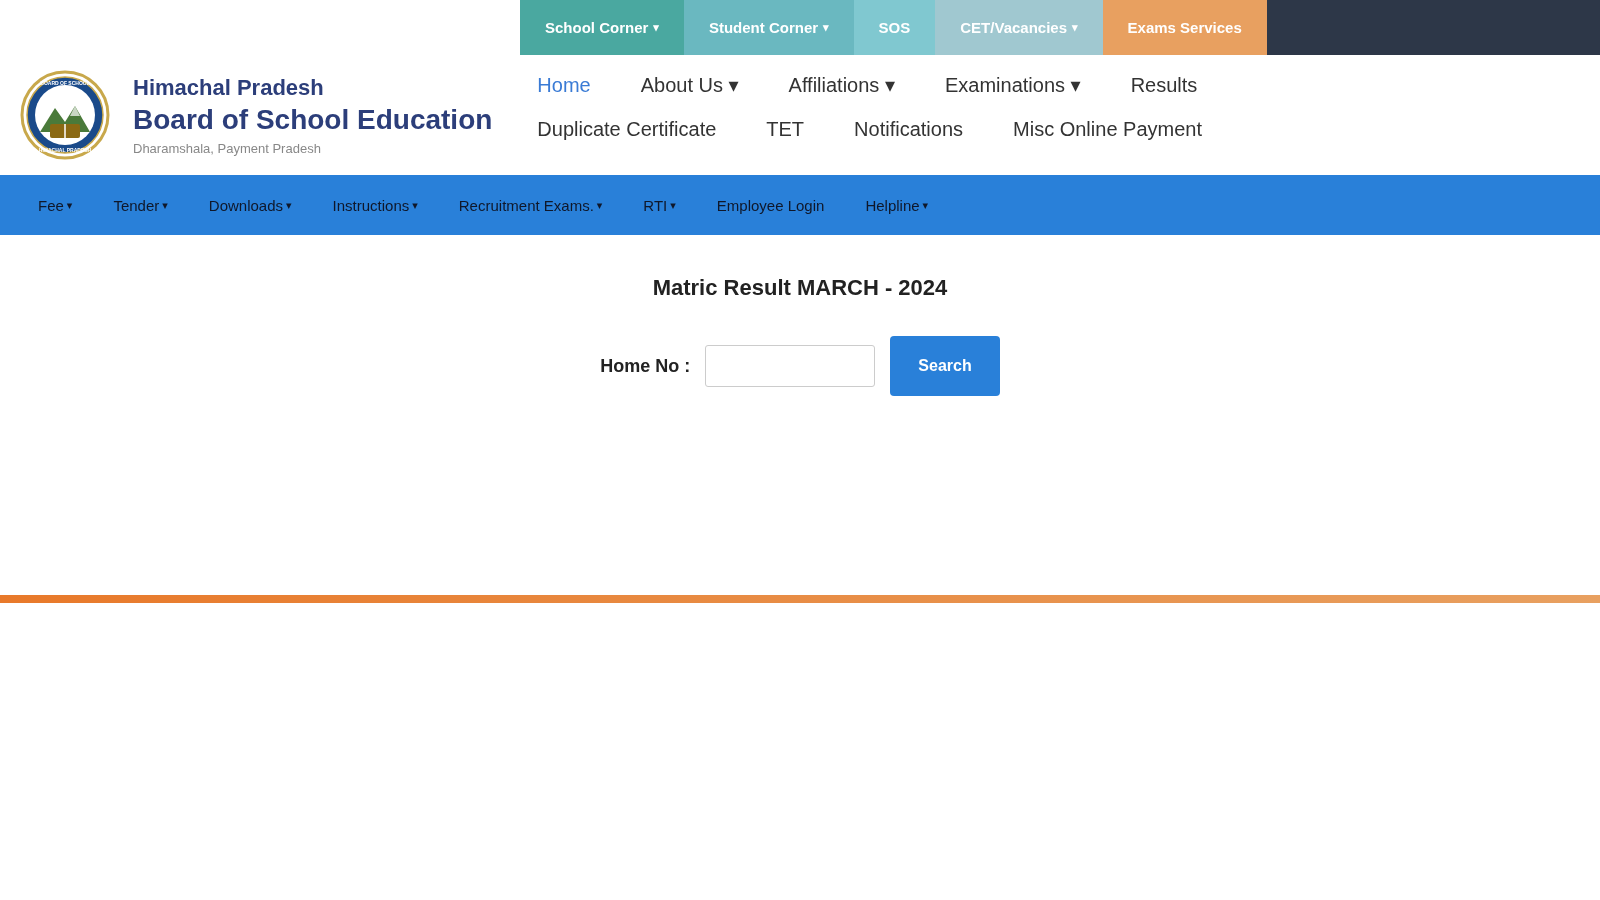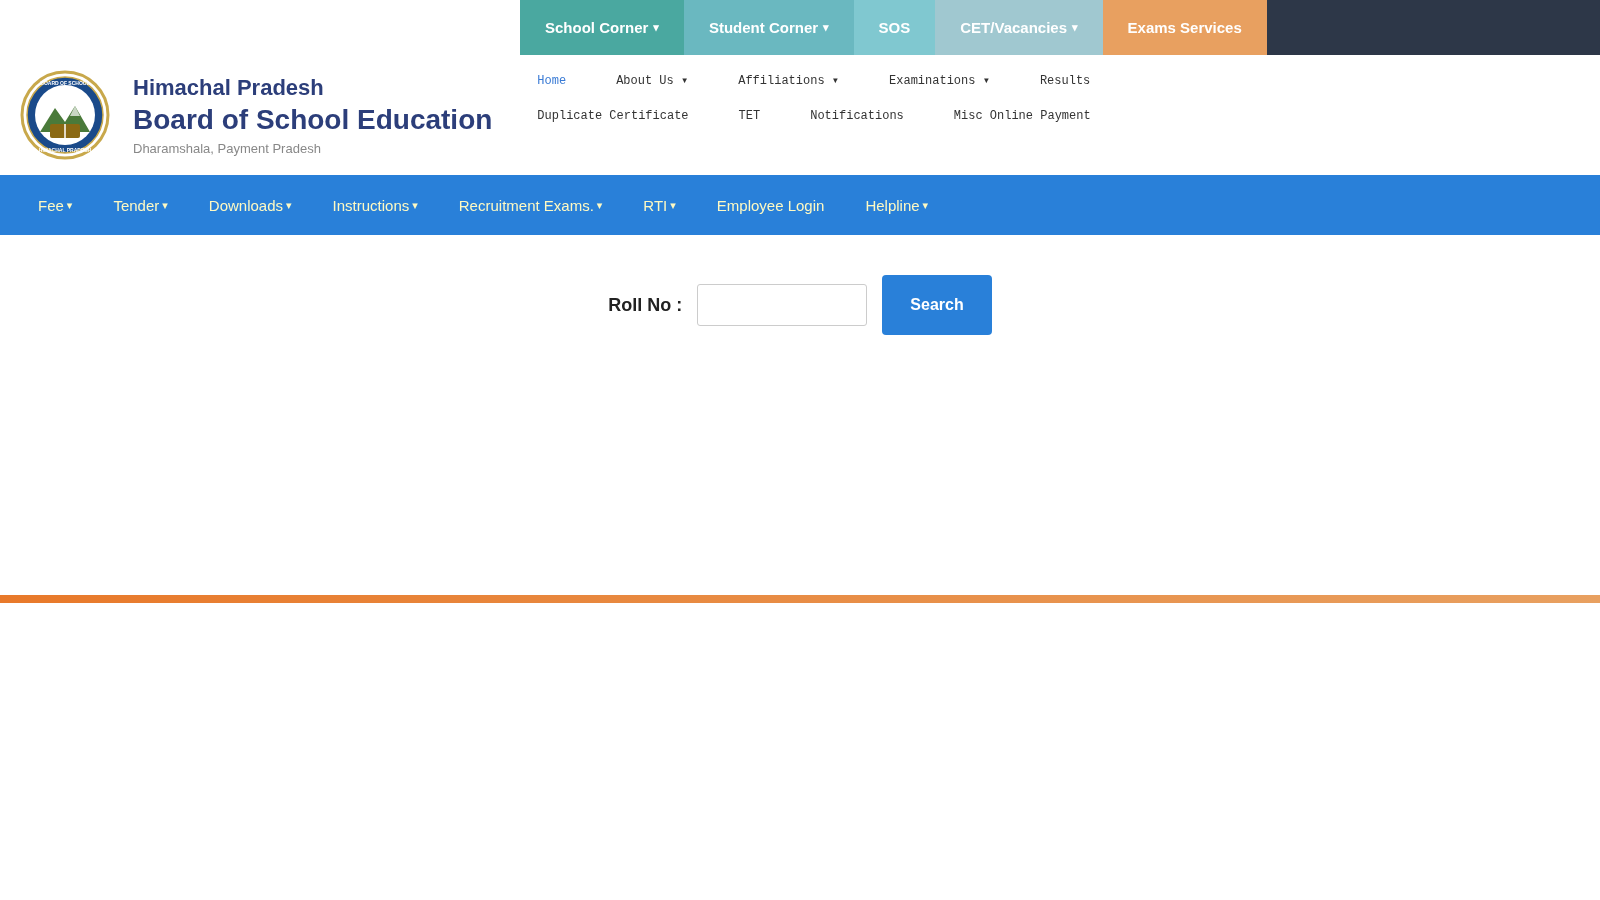--- a/index.html
+++ b/index.html
@@ -45,44 +45,43 @@
     .header-top-spacer {
       width: 520px;
       background: #fff;
     }
     .header-top-nav {
       flex: 1;
       display: flex;
       align-items: stretch;
     }
     .secondary-nav-item {
-      font-size: 12px;
+      font-size: 20px;
       color: #3a7bd5;
       cursor: pointer;
       padding: 8px 25px;
       white-space: nowrap;
       display: flex;
       align-items: center;
       gap: 3px;
-      font-family: Liberation Mono, monospace;
     }
     .secondary-nav-item.active { color: #3a7bd5; }
     .secondary-nav-item.dark { color: #333; }
 
     
     .blue-nav {
       background: #2980d9;
       display: flex;
       align-items: center;
       height: 60px;
       padding: 0 20px;
       gap: 5px;
     }
     .blue-nav-item {
-      color: #fef9c3;
+      color: #0f172a;
       font-size: 15px;
       font-weight: 500;
       padding: 0 18px;
       cursor: pointer;
       display: flex;
       align-items: center;
       gap: 3px;
       white-space: nowrap;
     }
     .blue-nav-item .arrow { font-size: 11px; }
@@ -210,20 +209,21 @@
     <div class="blue-nav-item">Tender<span class="arrow">▾</span></div>
     <div class="blue-nav-item">Downloads<span class="arrow">▾</span></div>
     <div class="blue-nav-item">Instructions<span class="arrow">▾</span></div>
     <div class="blue-nav-item">Recruitment Exams.<span class="arrow">▾</span></div>
     <div class="blue-nav-item">RTI<span class="arrow">▾</span></div>
     <div class="blue-nav-item">Employee Login</div>
     <div class="blue-nav-item">Helpline<span class="arrow">▾</span></div>
   </div>
 
 <div class="main-content">
+  <div class="page-title">Matric Result MARCH - 2024</div>
   <div class="roll-no-form">
-    <span class="roll-no-label">Roll No :</span>
+    <span class="roll-no-label">Home No :</span>
     <input class="roll-no-input" type="text" placeholder="" style="">
     <button class="search-btn">Search</button>
   </div>
 </div>
 
 <div class="footer-bar"></div>
 
 </body></html>

